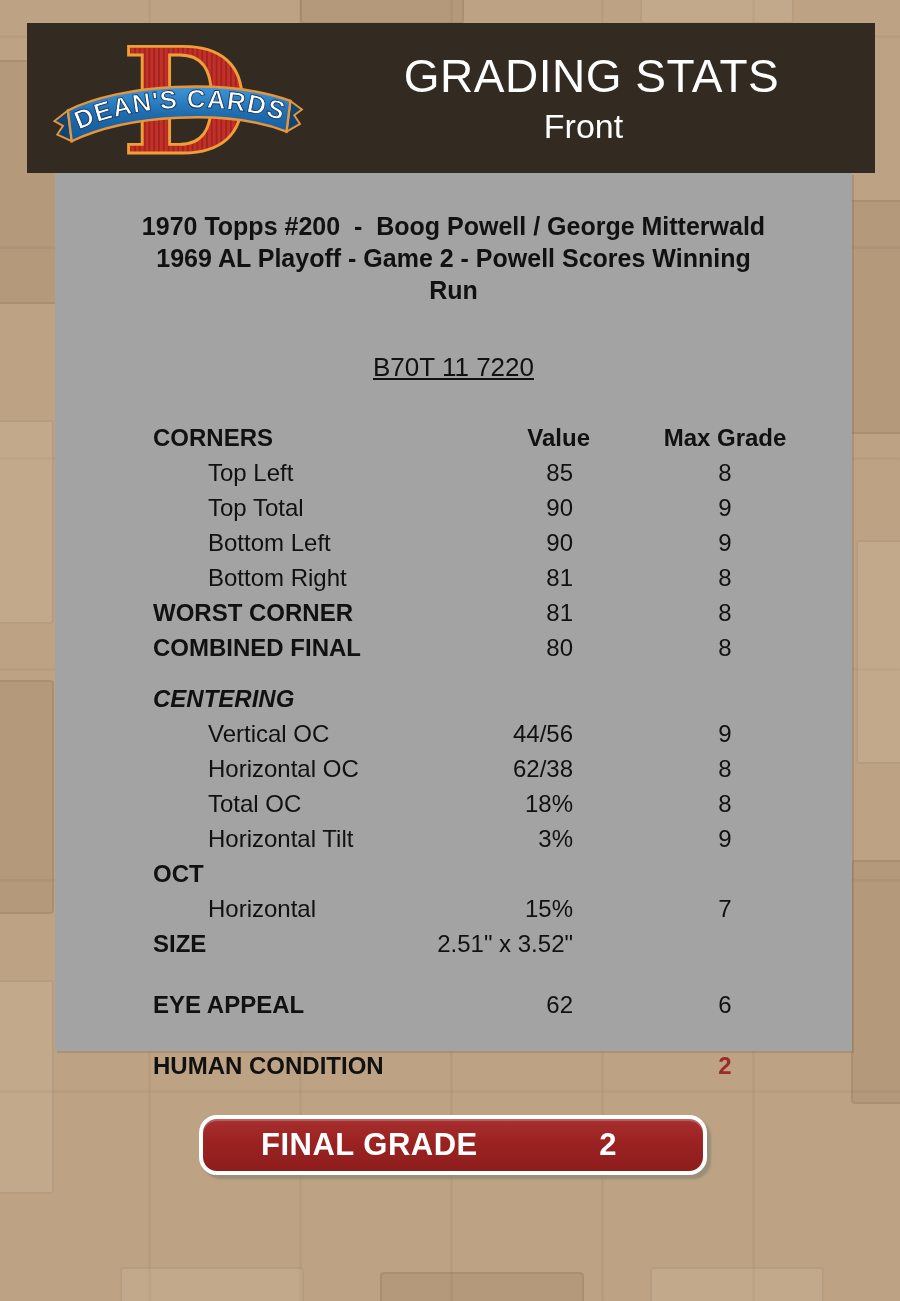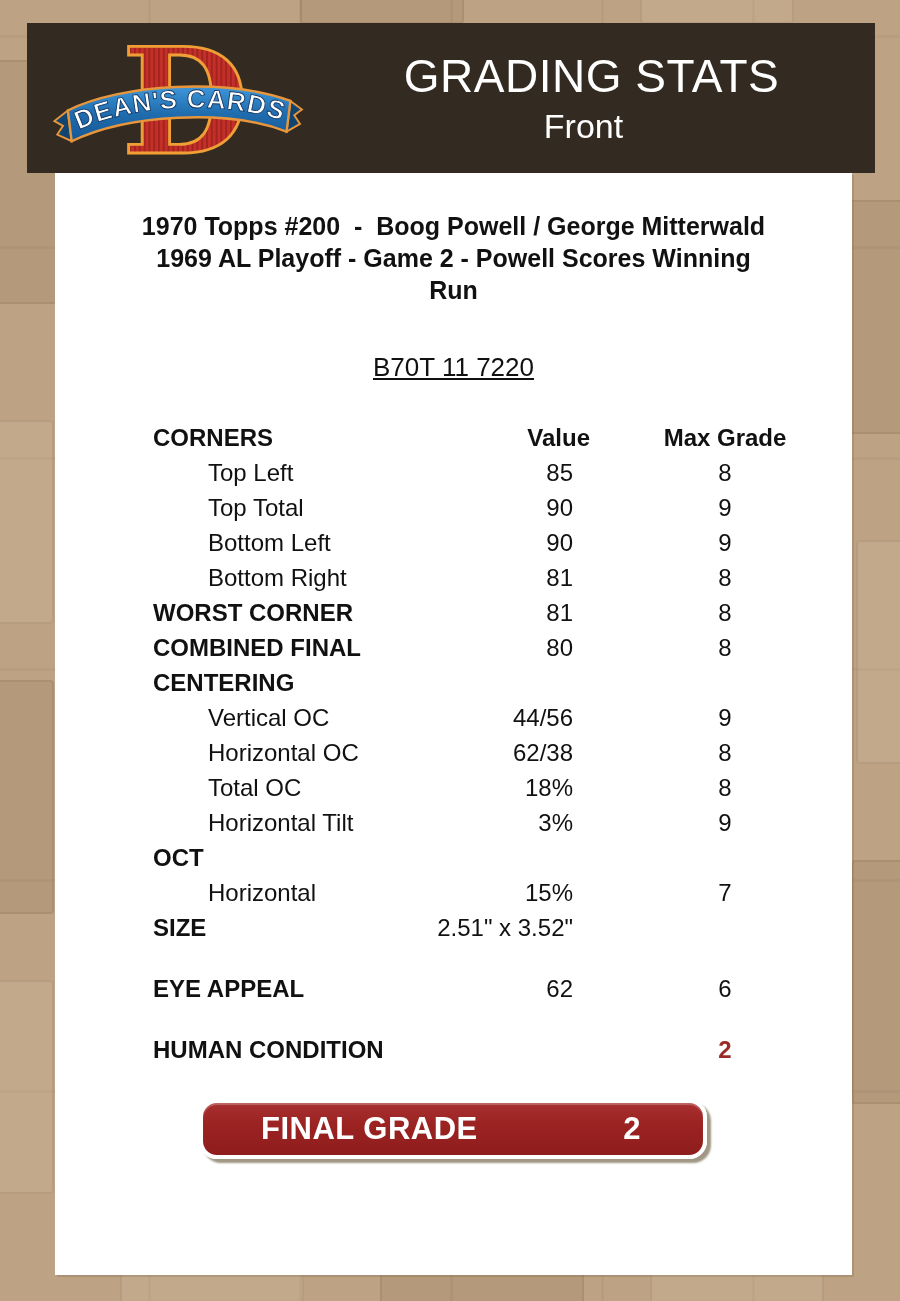--- a/index.html
+++ b/index.html
@@ -44,22 +44,22 @@
     align-items: center; justify-content: center;
     color: #ffffff; text-align: center;
   }
   .header-title { font-size: 46px; line-height: 52px; letter-spacing: 0.5px; margin-left: 16px; }
   .header-subtitle { font-size: 34px; line-height: 40px; margin-top: 4px; }
 
   
   .report-card {
     position: absolute;
     left: 55px; top: 173px;
-    width: 797px; height: 1102px;
-    background: #ffffff;
+    width: 797px; height: 878px;
+    background: #a3a3a3;
     box-shadow: 2px 2px 0 rgba(95,75,45,0.18);
   }
 
   .card-title {
     margin-top: 37px;
     text-align: center;
     font-weight: bold;
     font-size: 25px;
     line-height: 32px;
   }
@@ -75,36 +75,36 @@
 
   .stats { margin-top: 41px; position: relative; }
   .srow { position: relative; height: 35px; font-size: 24px; line-height: 30px; }
   .c-label { position: absolute; left: 98px; white-space: nowrap; }
   .indent .c-label { left: 153px; }
   .c-value { position: absolute; left: 297px; width: 221px; text-align: right; white-space: nowrap; }
   .c-grade { position: absolute; left: 521px; width: 298px; text-align: center; white-space: nowrap; }
   .bold { font-weight: bold; }
   .hdr .c-label, .hdr .c-value, .hdr .c-grade { font-weight: bold; }
   .hdr .c-value { width: 238px; }
-  .gap15 { margin-top: 0; }
+  .gap15 { margin-top: 16px; font-style: italic; }
   .gap17 { margin-top: 26px; }
   .red { color: #9a2b27; font-weight: bold; }
 
   
   .final-grade {
     position: relative;
     margin: 29px 0 0 144px;
     width: 508px; height: 60px;
     box-sizing: border-box;
     background: linear-gradient(180deg, #a73030 0%, #9c2322 40%, #8d1d1c 100%);
     border: 4px solid #ffffff;
     border-radius: 18px;
     box-shadow: 4px 4px 2px rgba(150,140,120,0.9), inset 0 2px 1px rgba(255,255,255,0.25);
     display: flex; align-items: center; justify-content: space-between;
-    padding: 0 62px 0 58px;
+    padding: 0 86px 0 58px;
     color: #ffffff; font-weight: bold; font-size: 31px; letter-spacing: 0.5px;
     cursor: pointer;
   }
 </style>
 </head>
 <body>
 
 <div class="bg-texture">
   <div class="wm dark" style="left:-60px; top:60px; width:170px; height:240px;"></div>
   <div class="wm" style="left:-80px; top:420px; width:130px; height:200px;"></div>

